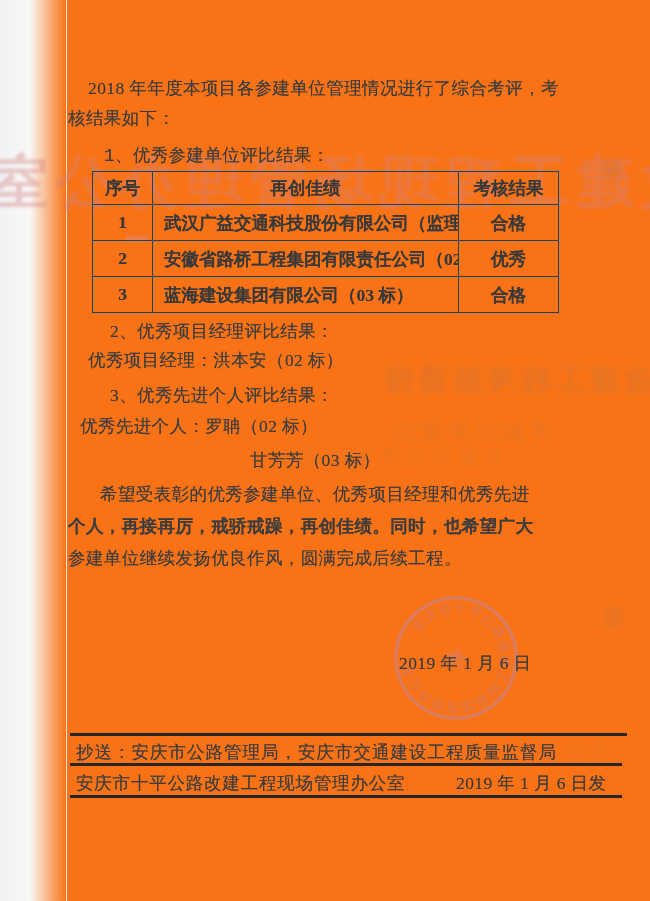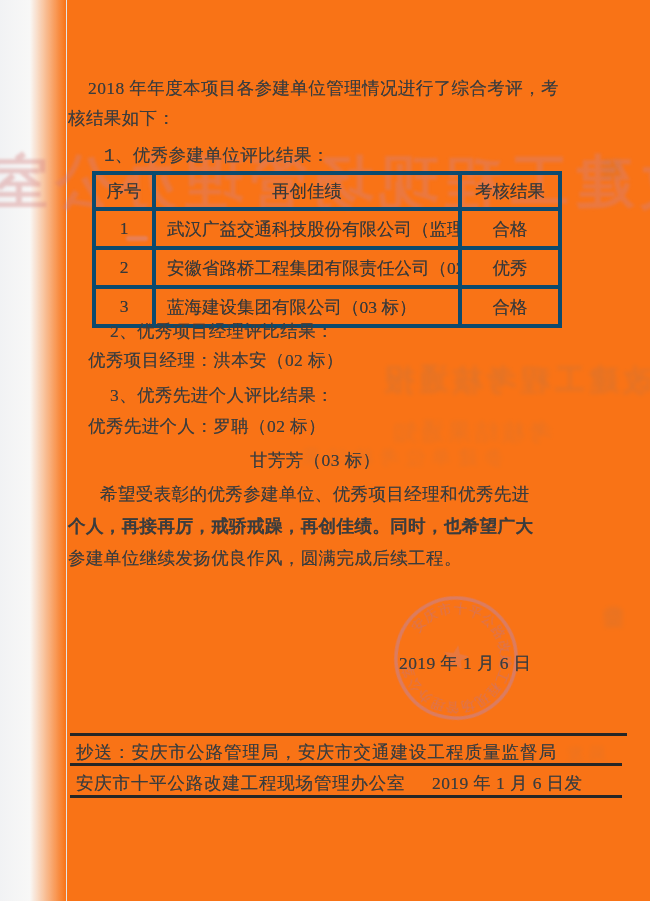--- a/index.html
+++ b/index.html
@@ -42,21 +42,21 @@
   .g4{left:596px;top:140px;font-size:22px;opacity:0.12;writing-mode:vertical-rl;}
   .g5{left:598px;top:588px;font-size:22px;opacity:0.12;writing-mode:vertical-rl;}
   .g6{left:566px;top:742px;font-size:18px;opacity:0.12;}
   
   table.assess{
     position:absolute;left:92px;top:171px;width:466px;
     border-collapse:collapse;z-index:3;table-layout:fixed;
     font-size:17.5px;color:#383838;background:transparent;
   }
   table.assess th,table.assess td{
-    border:4px solid #0c4a6e;font-weight:normal;
+    border:1px solid #0c4a6e;font-weight:bold;
     text-shadow:0 0 0.5px rgba(70,70,70,0.7);
     padding:0;overflow:hidden;white-space:nowrap;
   }
   table.assess th{height:32px;text-align:center;}
   table.assess td{height:35px;text-align:center;}
   table.assess td.name{text-align:left;padding-left:11px;}
   .col-idx{width:60px;}
   .col-name{width:306px;}
   .col-res{width:100px;}
   
@@ -119,21 +119,21 @@
       <td>3</td>
       <td class="name">蓝海建设集团有限公司（03 标）</td>
       <td>合格</td>
     </tr>
   </tbody>
     </table>
 
   <div class="t" style="left:110px;top:319px;">2、优秀项目经理评比结果：</div>
   <div class="t" style="left:88px;top:348px;">优秀项目经理：洪本安（02 标）</div>
   <div class="t" style="left:110px;top:383px;">3、优秀先进个人评比结果：</div>
-  <div class="t" style="left:88px;top:414px;">优秀先进个人：罗聃（02 标）</div>
+  <div class="t" style="left:80px;top:414px;">优秀先进个人：罗聃（02 标）</div>
   <div class="t" style="left:250px;top:448px;">甘芳芳（03 标）</div>
 
   <div class="t" style="left:100px;top:482px;">希望受表彰的优秀参建单位、优秀项目经理和优秀先进</div>
   <div class="t" style="left:68px;top:514px;font-weight:bold;">个人，再接再厉，戒骄戒躁，再创佳绩。同时，也希望广大</div>
   <div class="t" style="left:68px;top:546px;">参建单位继续发扬优良作风，圆满完成后续工程。</div>
 
   <svg class="seal" viewBox="0 0 150 150">
     <circle cx="75" cy="75" r="60" fill="none" stroke="#cf8080" stroke-width="3.5"></circle>
     <path id="sealArc" d="M 30,75 a 45,45 0 1,1 90,0 a 45,45 0 1,1 -90,0" fill="none"></path>
     <text fill="#c87575" font-size="13.5" letter-spacing="0.5">
@@ -141,16 +141,16 @@
     </text>
     <polygon points="75,62 78.2,70.6 87.4,71 80.2,76.7 82.6,85.5 75,80.5 67.4,85.5 69.8,76.7 62.6,71 71.8,70.6" fill="#cf8080" opacity="0.55"></polygon>
   </svg>
 
   <div class="t sign-date" style="left:399px;top:651px;">2019 年 1 月 6 日</div>
 
   <div class="rule rule-top"></div>
   <div class="t" style="left:76px;top:740px;letter-spacing:1px;">抄送：安庆市公路管理局，安庆市交通建设工程质量监督局</div>
   <div class="rule rule-mid"></div>
   <div class="t" style="left:76px;top:771px;letter-spacing:0.8px;">安庆市十平公路改建工程现场管理办公室</div>
-  <div class="t" style="left:432px;top:771px;">2019 年 1 月 6 日发</div>
+  <div class="t" style="left:456px;top:771px;">2019 年 1 月 6 日发</div>
   <div class="rule rule-bot"></div>
 
 </div>
 
 </body></html>

